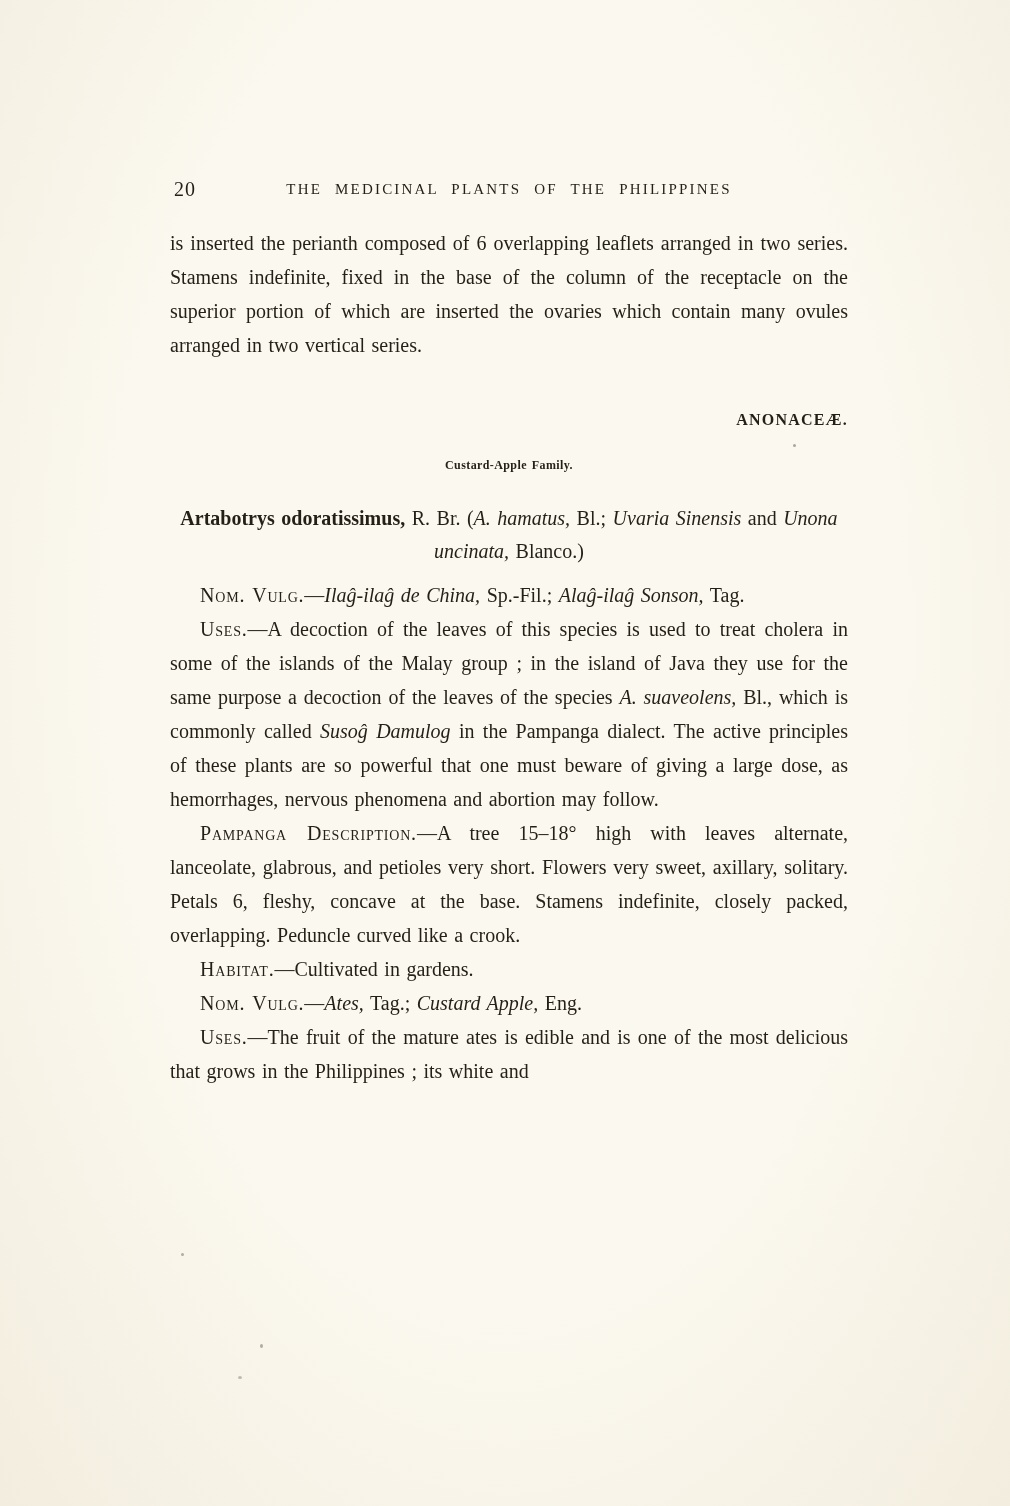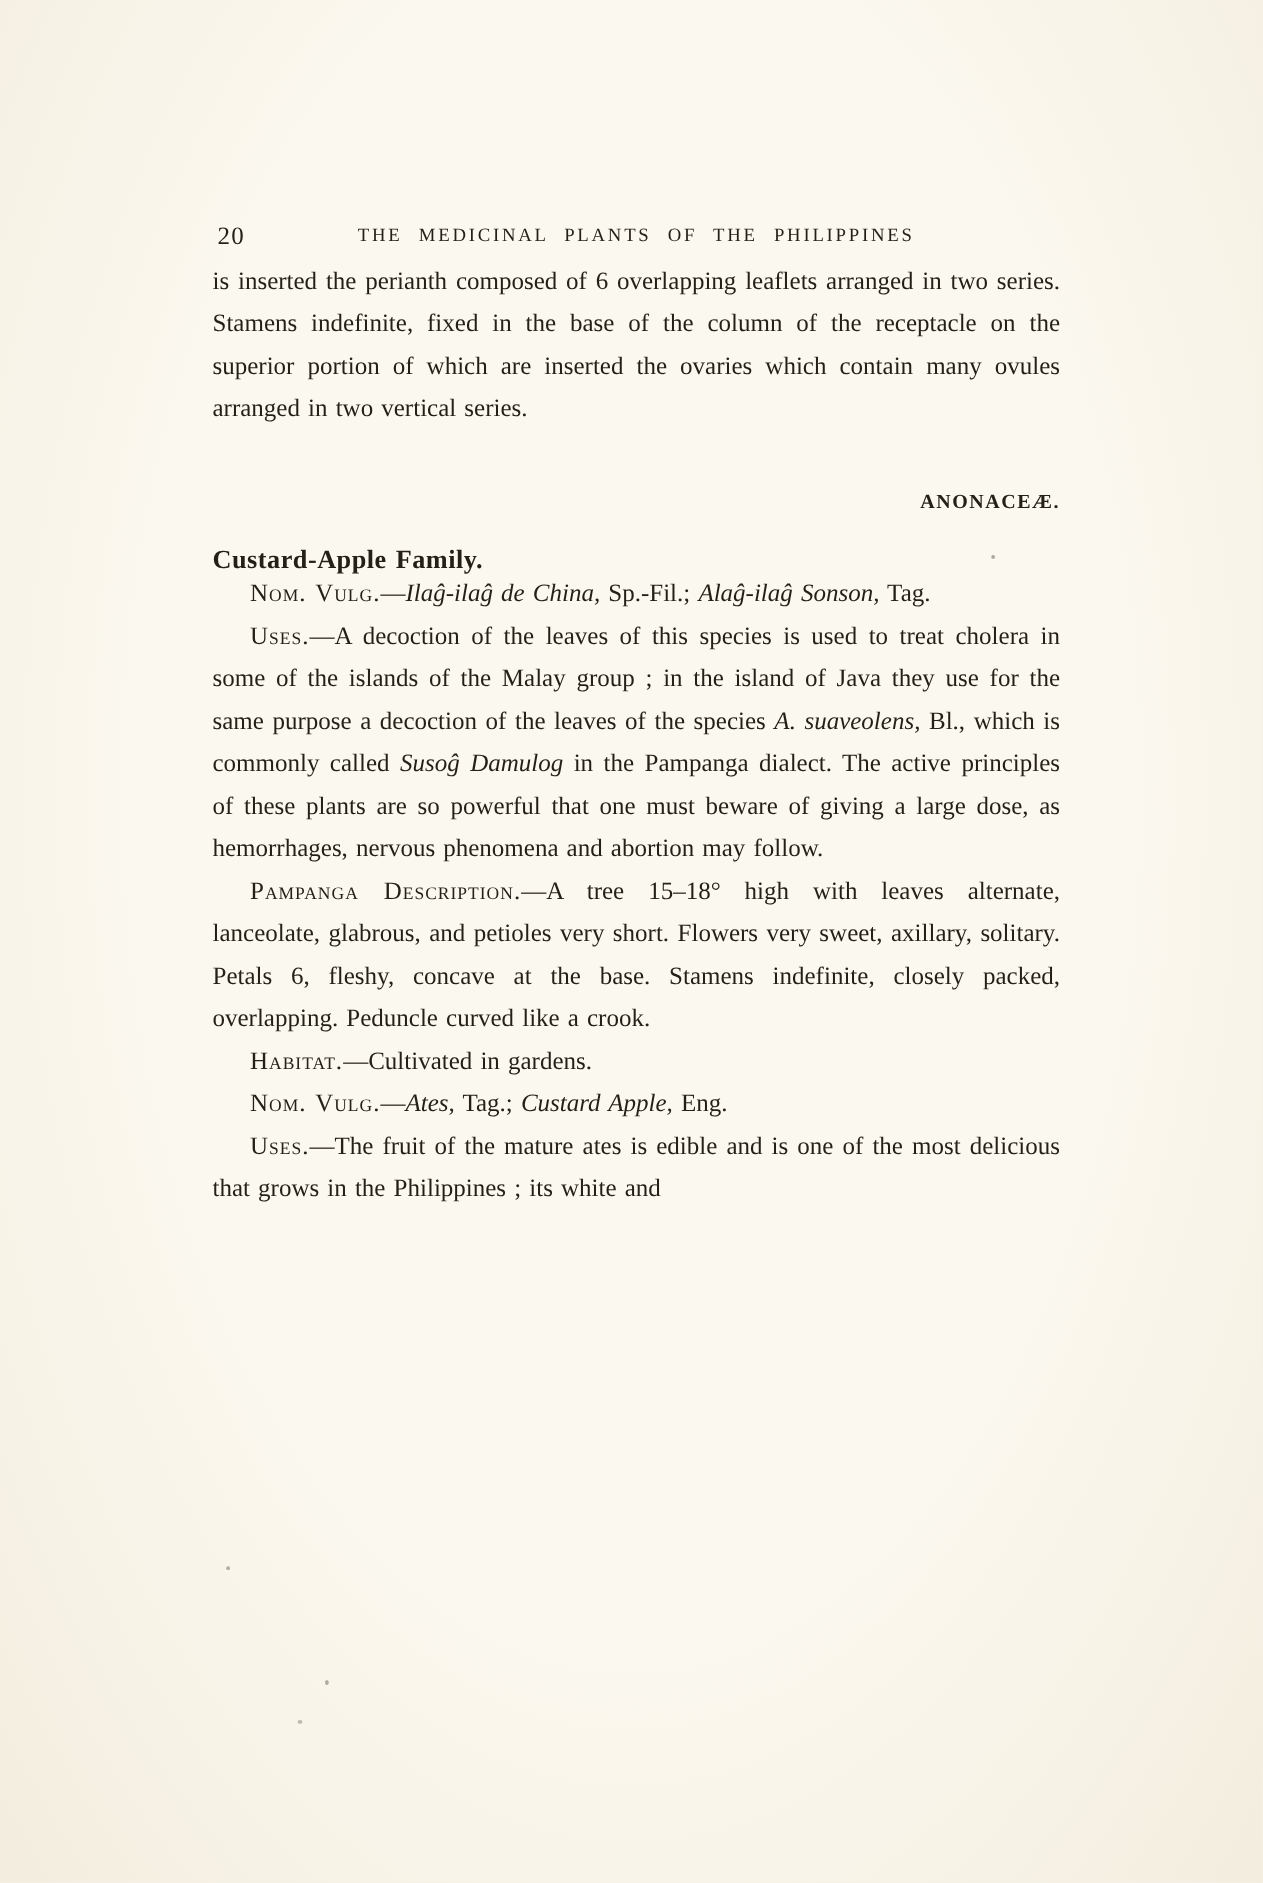--- a/index.html
+++ b/index.html
@@ -20,20 +20,21 @@
   .text-block {
     position: absolute;
     left: 170px;
     top: 178px;
     width: 678px;
   }
 
   .page-header {
     position: relative;
     height: 30px;
+    margin-bottom: 18px;
   }
   .page-number {
     position: absolute;
     left: 4px;
     top: 0;
     font-size: 20px;
     letter-spacing: 1px;
   }
   .running-title {
     position: absolute;
@@ -58,22 +59,22 @@
   .indent { text-indent: 30px; }
 
   .blk-family-heading {
     text-align: right;
     font-size: 16px;
     letter-spacing: 1.2px;
     margin-top: 44px;
     line-height: 28px;
   }
   .blk-family-sub {
-    text-align: left;
-    font-size: 21px;
+    text-align: center;
+    font-size: 12px;
     letter-spacing: 0.4px;
     margin-top: 20px;
     line-height: 22px;
   }
   .blk-species {
     text-align: center;
     margin-top: 26px;
     margin-bottom: 10px;
     line-height: 33px;
   }
@@ -99,20 +100,21 @@
 <div class="page">
   <div class="text-block">
     <header class="page-header">
       <span class="page-number">20</span>
       <span class="running-title">THE MEDICINAL PLANTS OF THE PHILIPPINES</span>
     </header>
     <div class="text-body">
         <p class="blk blk-body"><span class="seg-n">is inserted the perianth composed of 6 overlapping leaflets arranged in two series.  Stamens indefinite, fixed in the base of the column of the receptacle on the superior portion of which are inserted the ovaries which contain many ovules arranged in two vertical series.</span></p>
         <p class="blk blk-family-heading"><span class="seg-b">ANONACEÆ.</span></p>
         <p class="blk blk-family-sub"><span class="seg-b">Custard-Apple Family.</span></p>
+        <p class="blk blk-species"><span class="seg-b">Artabotrys odoratissimus,</span><span class="seg-n"> R. Br.   (</span><span class="seg-i">A. hamatus,</span><span class="seg-n"> Bl.; </span><span class="seg-i">Uvaria Sinensis</span><span class="seg-n"> and </span><span class="seg-i">Unona uncinata,</span><span class="seg-n"> Blanco.)</span></p>
         <p class="blk blk-body indent"><span class="seg-sc">Nom. Vulg.</span><span class="seg-n">—</span><span class="seg-i">Ilaĝ-ilaĝ de China,</span><span class="seg-n"> Sp.-Fil.; </span><span class="seg-i">Alaĝ-ilaĝ Sonson,</span><span class="seg-n"> Tag.</span></p>
         <p class="blk blk-body indent"><span class="seg-sc">Uses.</span><span class="seg-n">—A decoction of the leaves of this species is used to treat cholera in some of the islands of the Malay group ; in the island of Java they use for the same purpose a decoction of the leaves of the species </span><span class="seg-i">A. suaveolens,</span><span class="seg-n"> Bl., which is commonly called </span><span class="seg-i">Susoĝ Damulog</span><span class="seg-n"> in the Pampanga dialect.  The active principles of these plants are so powerful that one must beware of giving a large dose, as hemorrhages, nervous phenomena and abortion may follow.</span></p>
         <p class="blk blk-body indent"><span class="seg-sc">Pampanga Description.</span><span class="seg-n">—A tree 15–18° high with leaves alternate, lanceolate, glabrous, and petioles very short.  Flowers very sweet, axillary, solitary.  Petals 6, fleshy, concave at the base.  Stamens indefinite, closely packed, overlapping.  Peduncle curved like a crook.</span></p>
         <p class="blk blk-body indent"><span class="seg-sc">Habitat.</span><span class="seg-n">—Cultivated in gardens.</span></p>
         <p class="blk blk-body indent"><span class="seg-sc">Nom. Vulg.</span><span class="seg-n">—</span><span class="seg-i">Ates,</span><span class="seg-n"> Tag.; </span><span class="seg-i">Custard Apple,</span><span class="seg-n"> Eng.</span></p>
         <p class="blk blk-body indent"><span class="seg-sc">Uses.</span><span class="seg-n">—The fruit of the mature ates is edible and is one of the most delicious that grows in the Philippines ; its white and</span></p>
       </div>
   </div>
 
   <div class="artifact-dot dot-1"></div>

